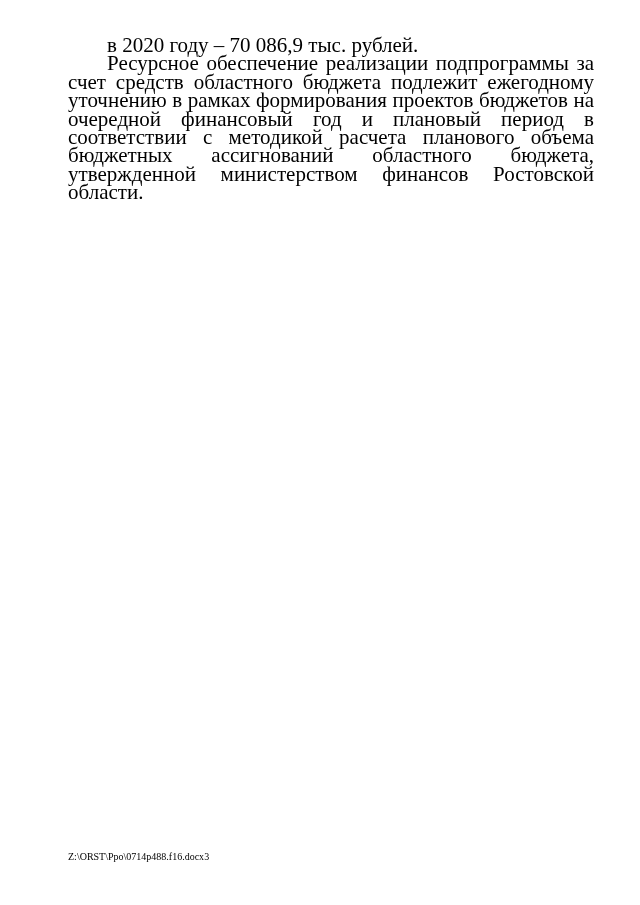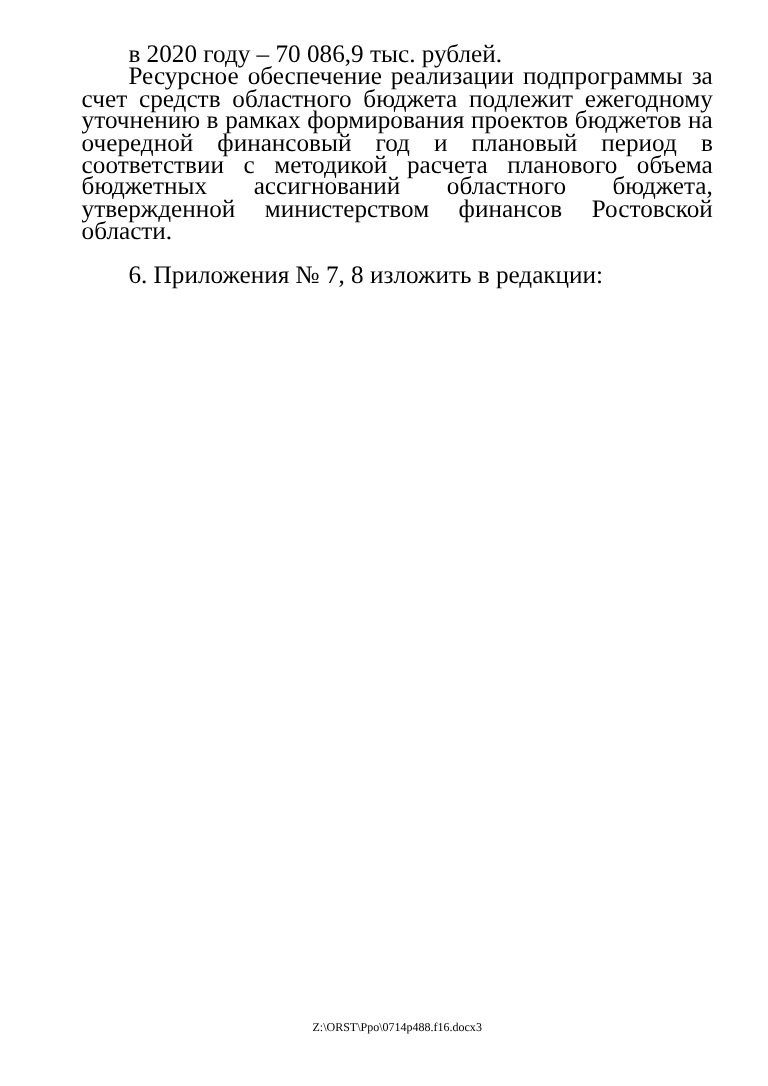--- a/index.html
+++ b/index.html
@@ -32,29 +32,28 @@
       height: 18.4px;
     }
     .footer {
       position: absolute;
       left: 68px;
       top: 851px;
       width: 526px;
       font-size: 10px;
       line-height: 12px;
       display: flex;
-      justify-content: center;
+      justify-content: flex-start;
     }
   </style>
 </head>
 <body>
 
 <div class="page">
   <p class="para">в 2020 году – 70 086,9 тыс. рублей.</p>
   <p class="para">Ресурсное обеспечение реализации подпрограммы за счет средств областного бюджета подлежит ежегодному уточнению в рамках формирования проектов бюджетов на очередной финансовый год и плановый период в соответствии с методикой расчета планового объема бюджетных ассигнований областного бюджета, утвержденной министерством финансов Ростовской области.</p>
   <div class="gap"></div>
-  <p class="para">6. Приложения № 7, 8 изложить в редакции:</p>
 </div>
 
 <div class="footer">
   <span>Z:\ORST\Ppo\0714p488.f16.docx</span>
   <span>3</span>
 </div>
 
 </body></html>

